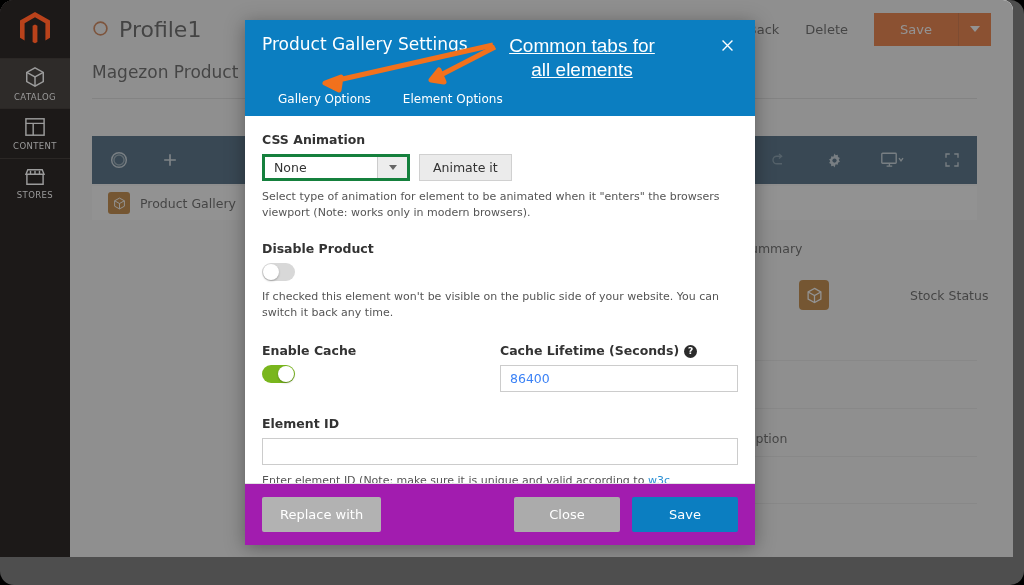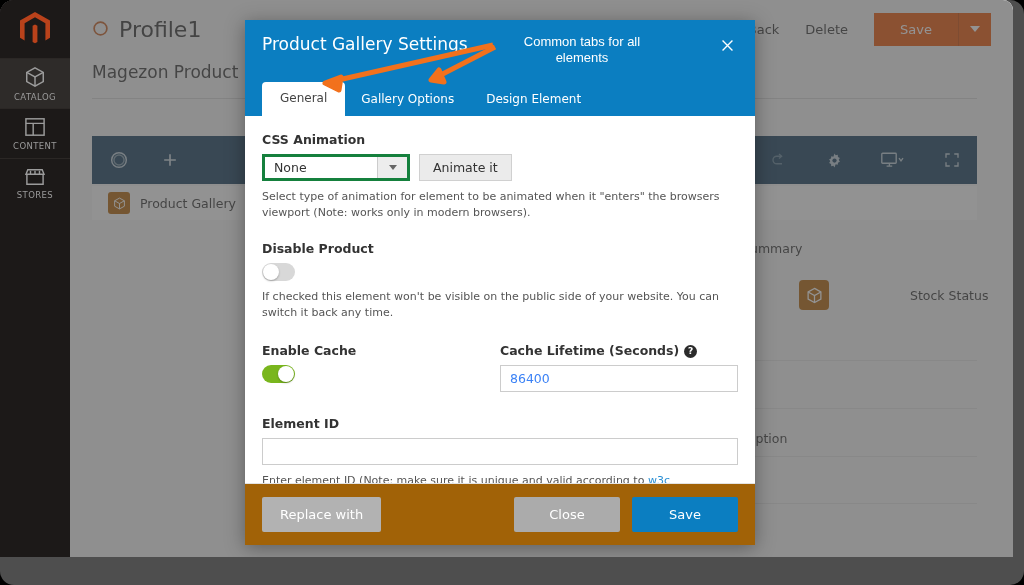--- a/index.html
+++ b/index.html
@@ -168,22 +168,22 @@
   }
   .tab.active {
     background: #fff; color: #444; border-radius: 4px 4px 0 0;
     padding: 9px 18px 11px; font-weight: 400;
   }
 
   
   #annot-text {
     position: absolute; left: 258px; top: 14px; width: 158px;
     font-family: "Liberation Sans", sans-serif;
-    font-size: 13px; color: #fff; text-align: center; line-height: 1.25;
-    z-index: 62; pointer-events: none;
+    font-size: 19px; color: #fff; text-align: center; line-height: 1.25;
+    z-index: 62; pointer-events: none; text-decoration: underline;
   }
   #annot-svg {
     position: absolute; left: 0; top: 0; width: 510px; height: 100px;
     z-index: 61; pointer-events: none;
   }
 
   
   #modal-body {
     flex: 1 1 auto; padding: 16px 17px 0 17px; overflow: hidden;
     background: #fff;
@@ -239,21 +239,21 @@
   }
   .help-circle {
     display: inline-flex; align-items: center; justify-content: center;
     width: 13px; height: 13px; border-radius: 50%;
     background: #2b2b2b; color: #fff; font-size: 9px; font-weight: bold;
     vertical-align: middle; margin-left: 5px;
   }
 
   
   #modal-footer {
-    flex: 0 0 62px; border-top: 1px solid #e3e3e3; background: #a16207;
+    flex: 0 0 62px; border-top: 1px solid #e3e3e3; background: #a21caf;
     display: flex; align-items: center; padding: 0 17px;
   }
   .btn-flat {
     height: 35px; padding: 0 18px; font-size: 13px; color: #fff;
     display: flex; align-items: center; justify-content: center;
     border-radius: 2px;
   }
   .btn-replace { background: #b2b2b2; min-width: 108px; }
   .btn-close   { background: #ababab; min-width: 106px; }
   .btn-save    { background: #0b7ec1; min-width: 106px; }
@@ -421,23 +421,22 @@
 
     <div id="modal-header">
       <div id="modal-title">Product Gallery Settings</div>
       <div id="modal-close">
         <svg width="17" height="17" viewBox="0 0 24 24" stroke="#fff" stroke-width="1.9">
           <path d="M5 5 L19 19 M19 5 L5 19"></path>
         </svg>
       </div>
 
       <div id="modal-tabs">
-        <div class="tab active">General</div>
         <div class="tab">Gallery Options</div>
-        <div class="tab">Design Element</div>
+        <div class="tab">Element Options</div>
       </div>
 
       <svg id="annot-svg" viewBox="0 0 510 100">
         <path d="M248 25 L80 63 M80 63 L96 57 L94 70 Z" fill="#f2711c" stroke="#f2711c" stroke-width="5" stroke-linejoin="round"></path>
         <path d="M250 27 L186 60 M186 60 L194 50 L199 62 Z" fill="#f2711c" stroke="#f2711c" stroke-width="5" stroke-linejoin="round"></path>
       </svg>
       <div id="annot-text">Common tabs for all elements</div>
     </div>
 
     <div id="modal-body">

